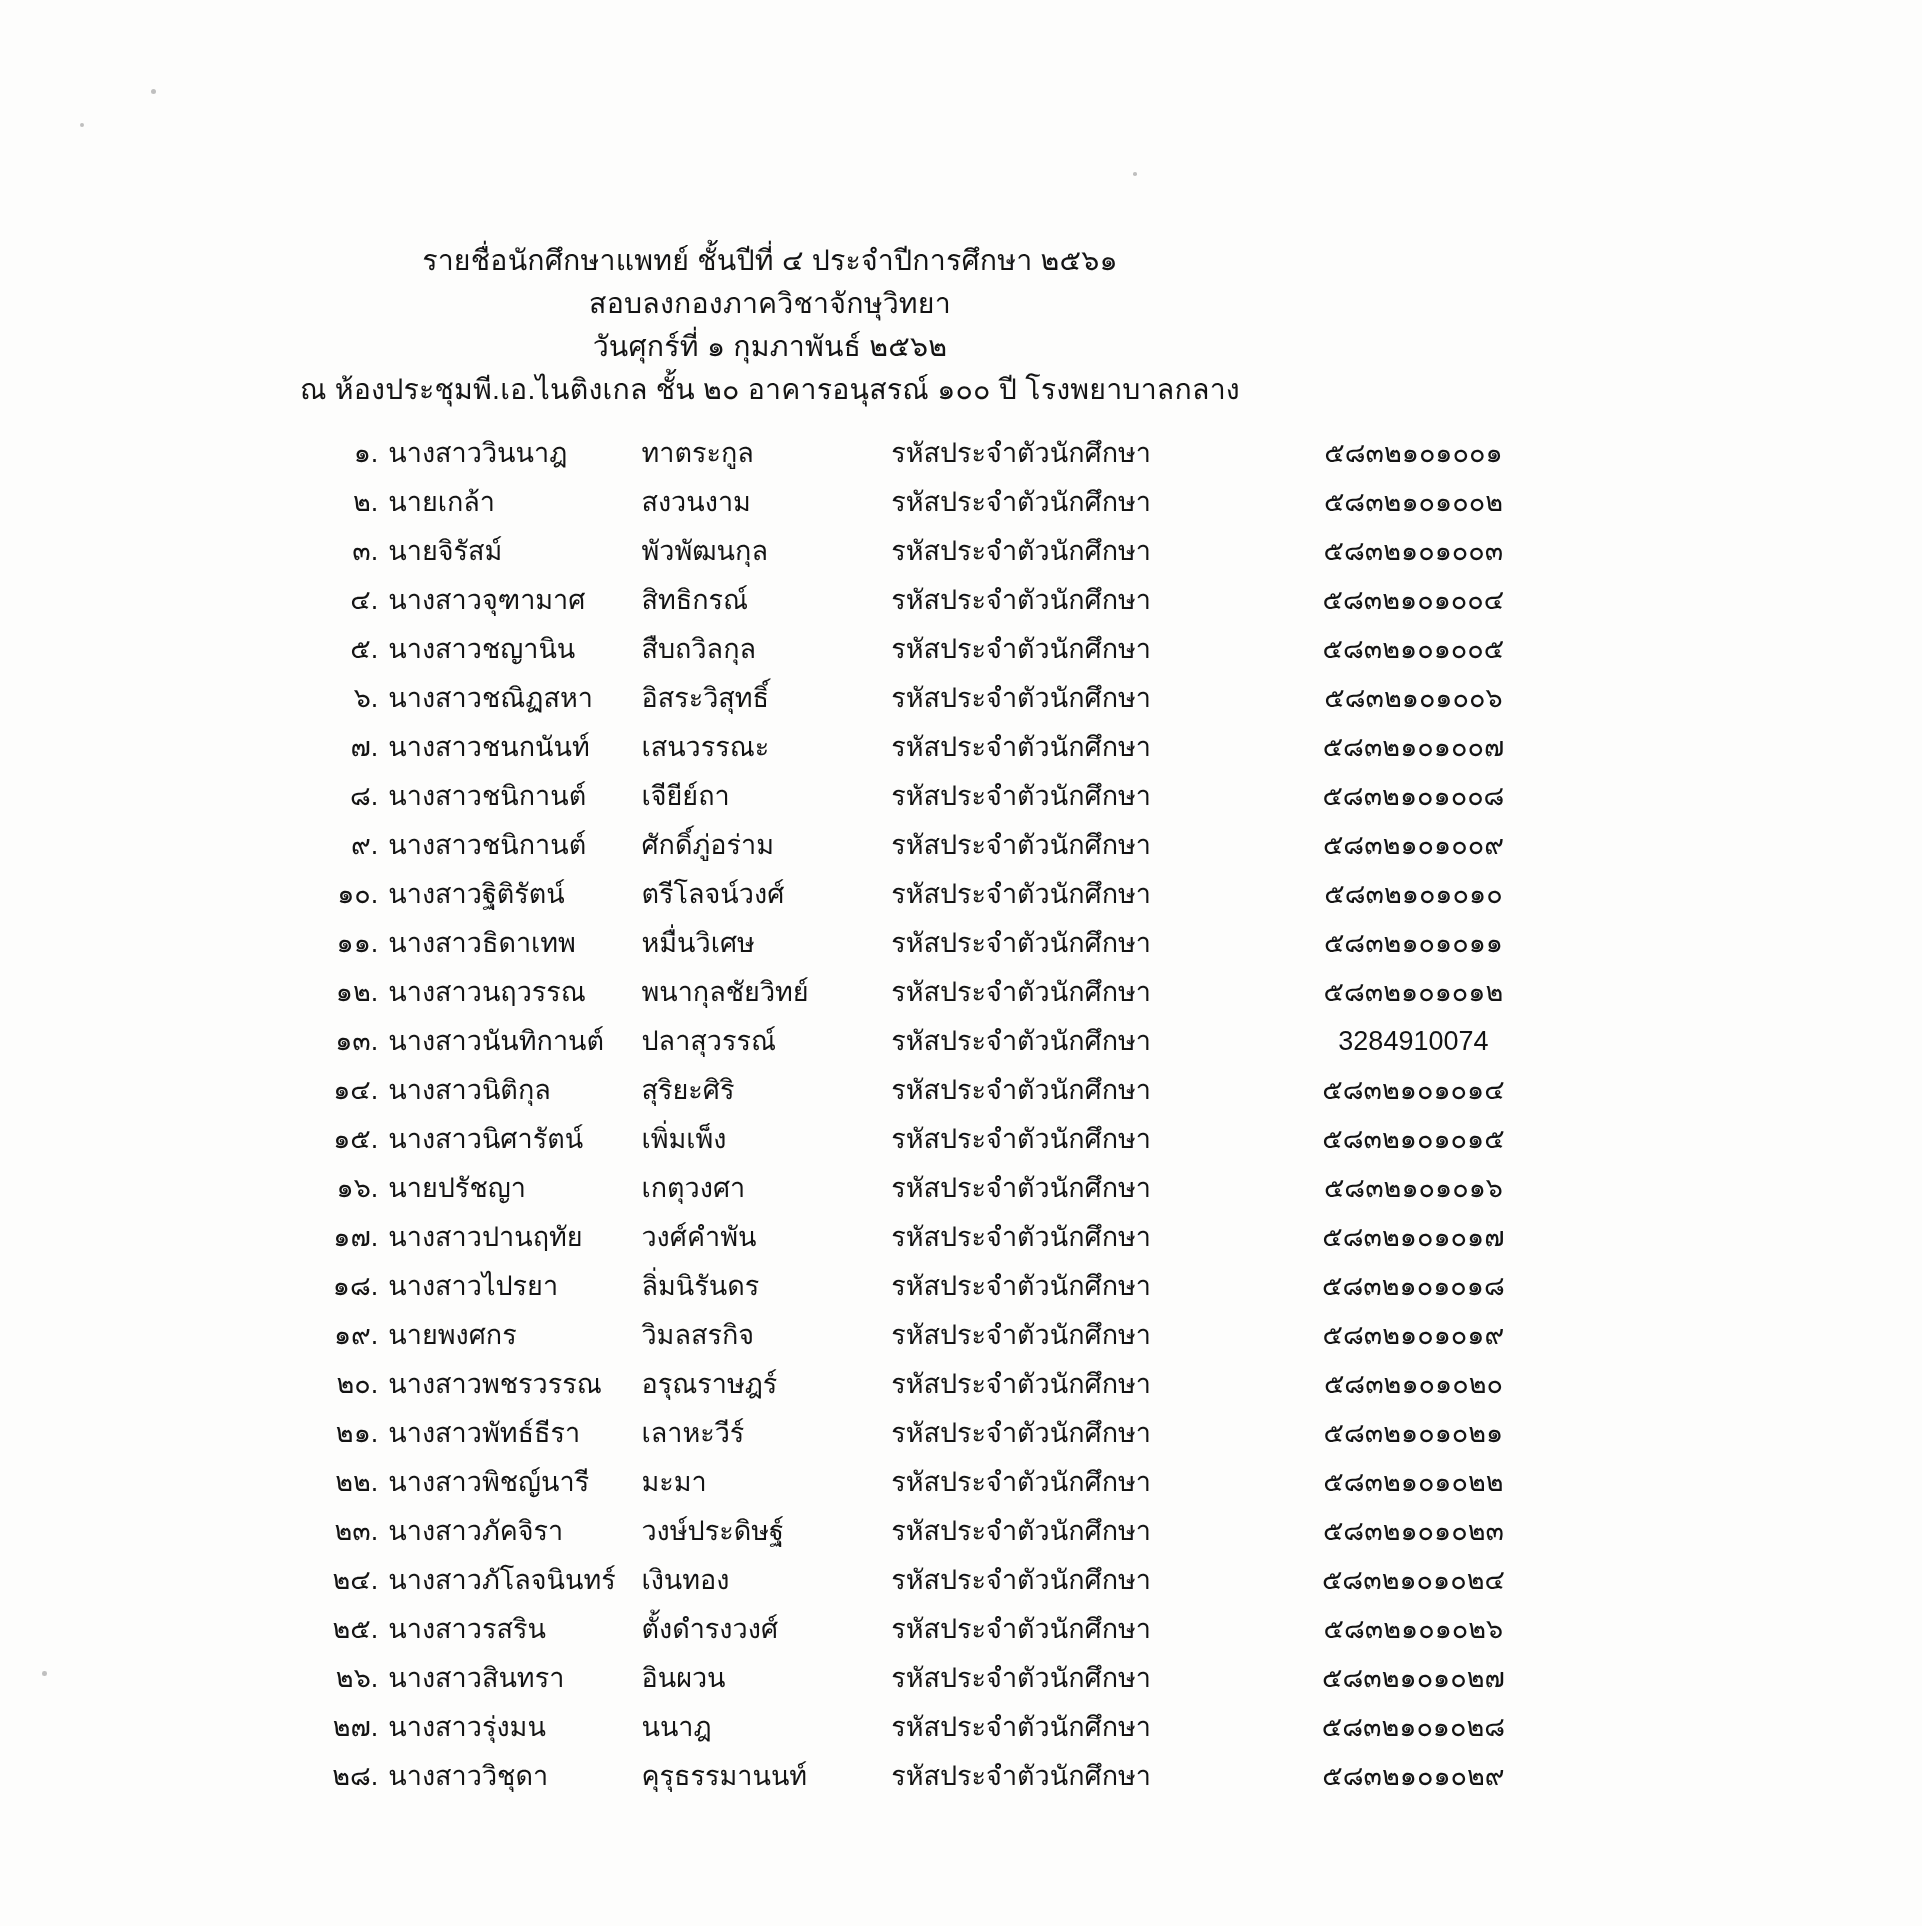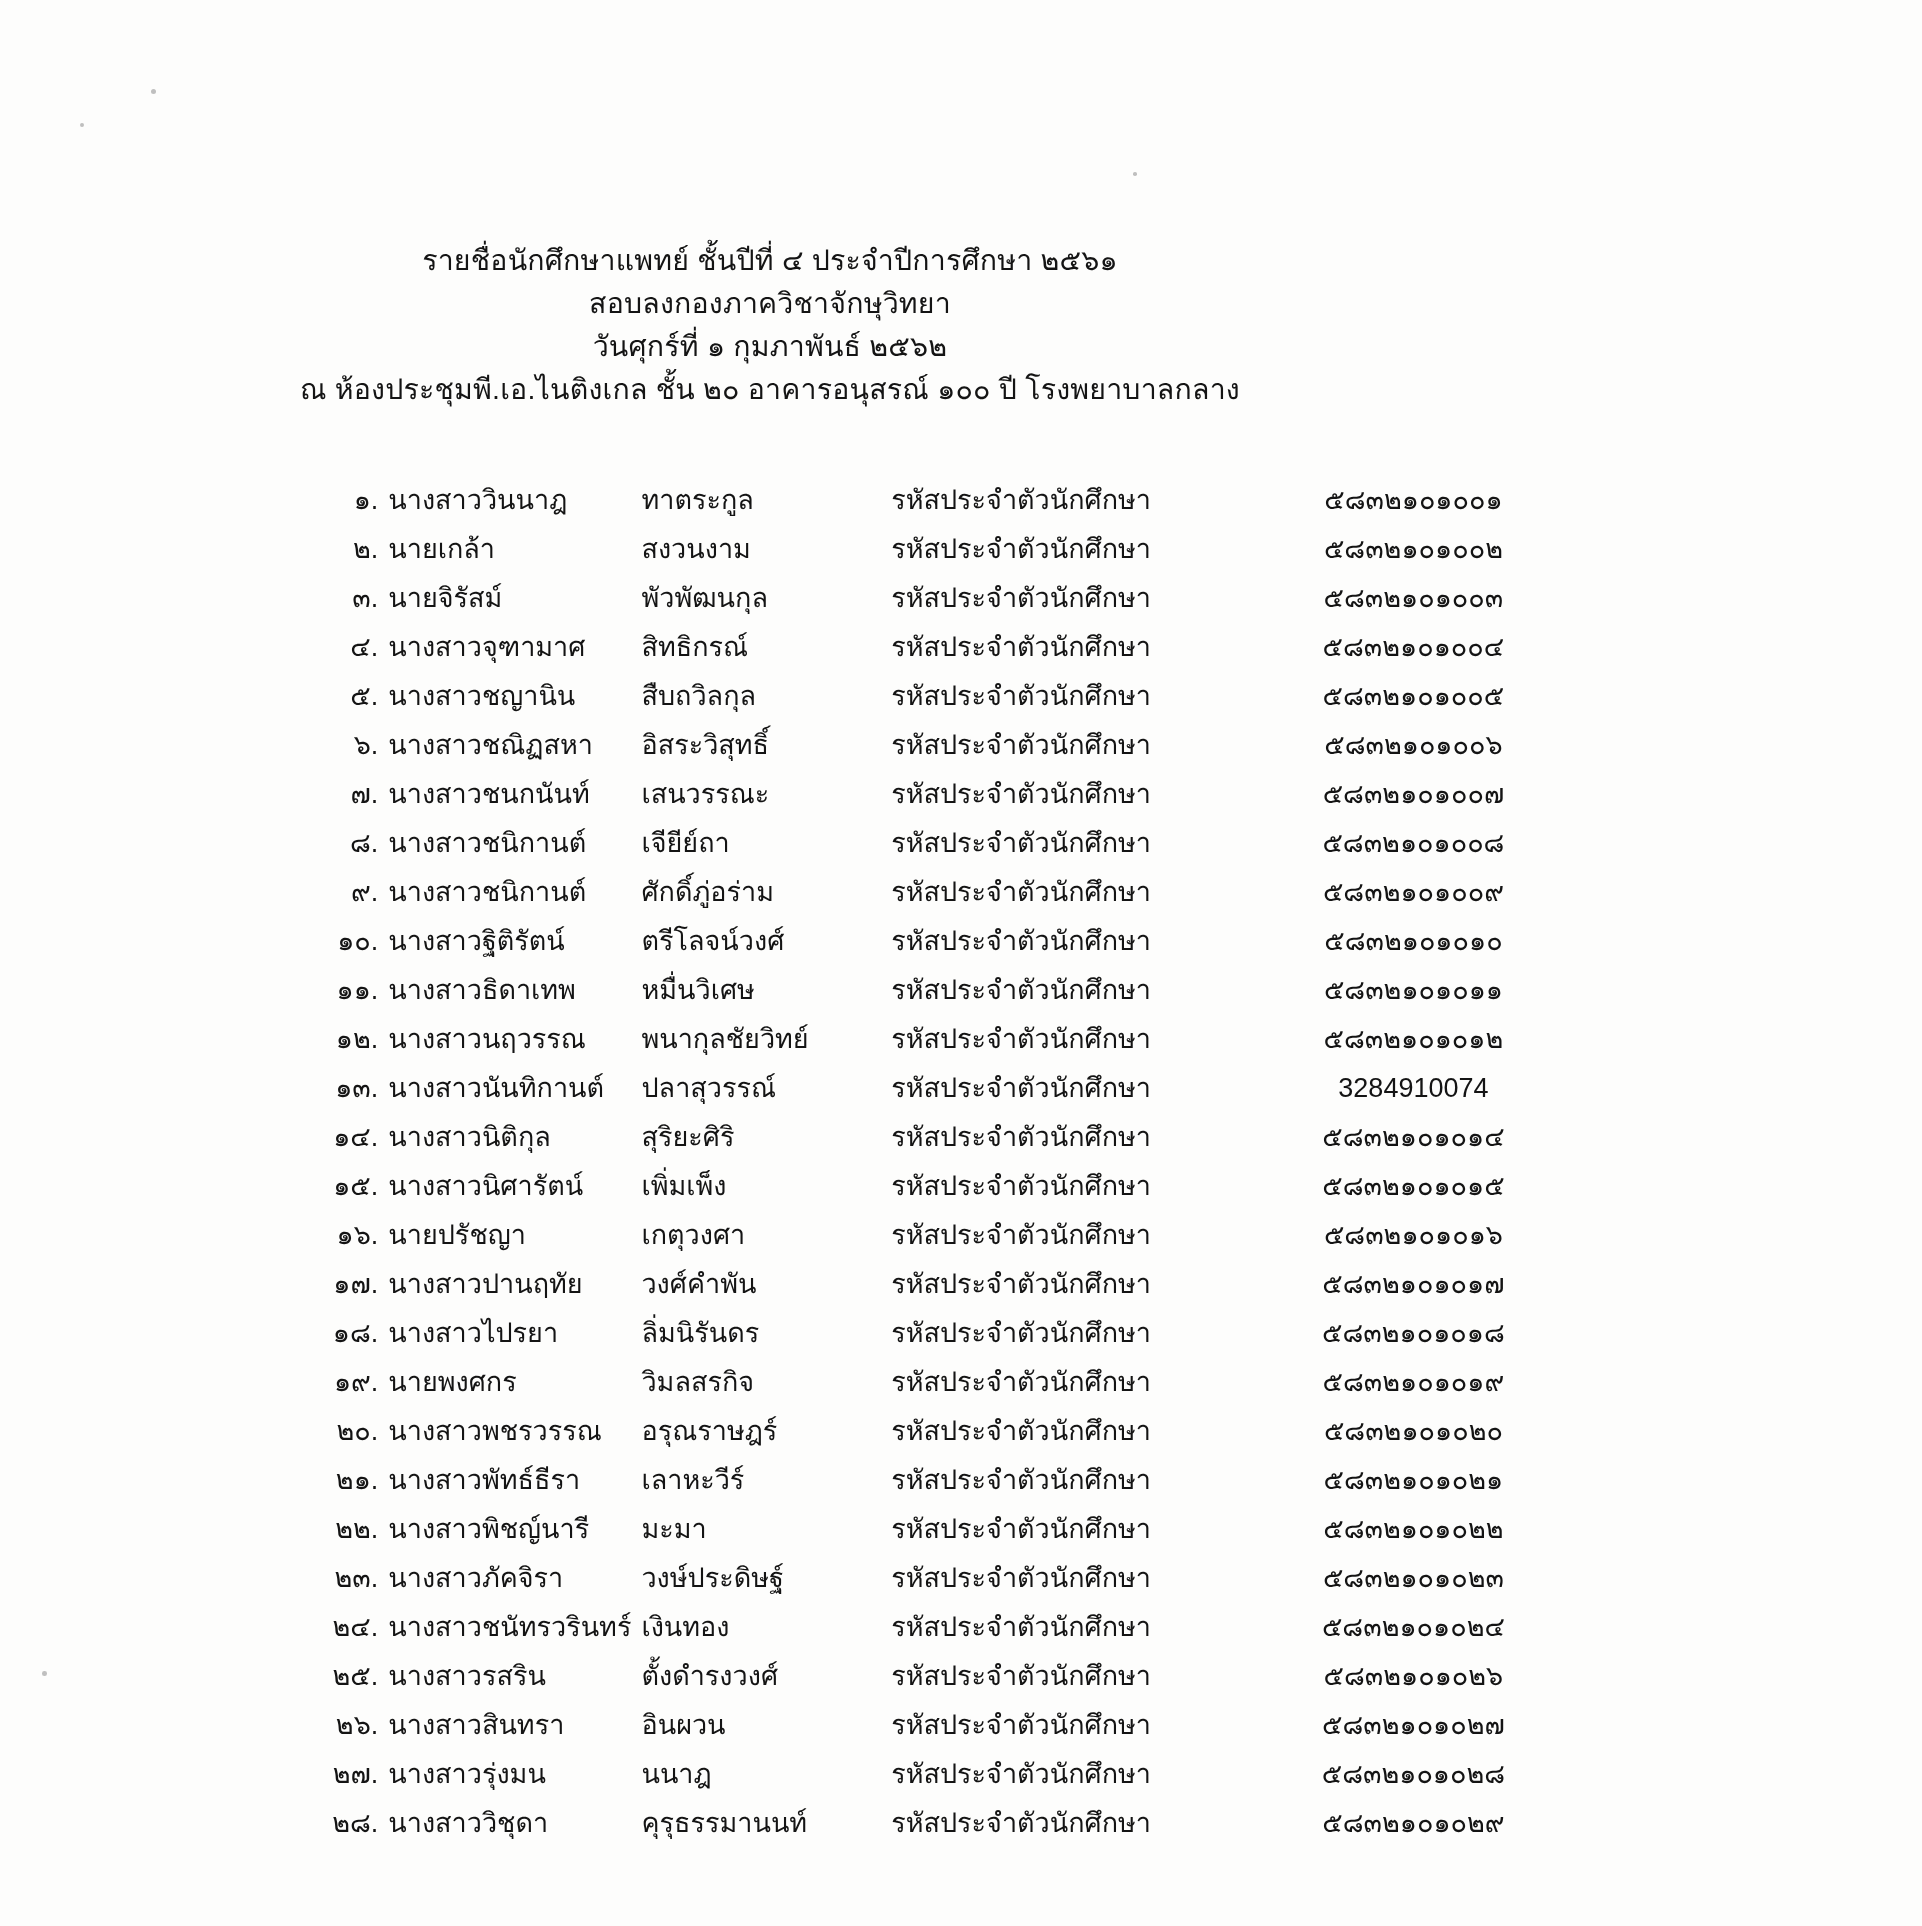--- a/index.html
+++ b/index.html
@@ -70,21 +70,20 @@
     width: 96px;
     text-align: right;
     padding-right: 10px;
     box-sizing: border-box;
   }
   .c-name {
     width: 293px;
   }
   .c-surname {
     width: 289px;
-    margin-top: 47px;
   }
   .c-label {
     width: 458px;
   }
   .c-id {
     width: 293px;
     text-align: center;
   }
 </style>
 </head>
@@ -288,21 +287,21 @@
       <div class="row">
         <span class="c-no">๒๓.</span>
         <span class="c-name">นางสาวภัคจิรา</span>
         <span class="c-surname">วงษ์ประดิษฐ์</span>
         <span class="c-label">รหัสประจำตัวนักศึกษา</span>
         <span class="c-id">๕๘๓๒๑๐๑๐๒๓</span>
       </div>
 
       <div class="row">
         <span class="c-no">๒๔.</span>
-        <span class="c-name">นางสาวชนัทรวรินทร์</span>
+        <span class="c-name">นางสาวภัโลจนินทร์</span>
         <span class="c-surname">เงินทอง</span>
         <span class="c-label">รหัสประจำตัวนักศึกษา</span>
         <span class="c-id">๕๘๓๒๑๐๑๐๒๔</span>
       </div>
 
       <div class="row">
         <span class="c-no">๒๕.</span>
         <span class="c-name">นางสาวรสริน</span>
         <span class="c-surname">ตั้งดำรงวงศ์</span>
         <span class="c-label">รหัสประจำตัวนักศึกษา</span>

